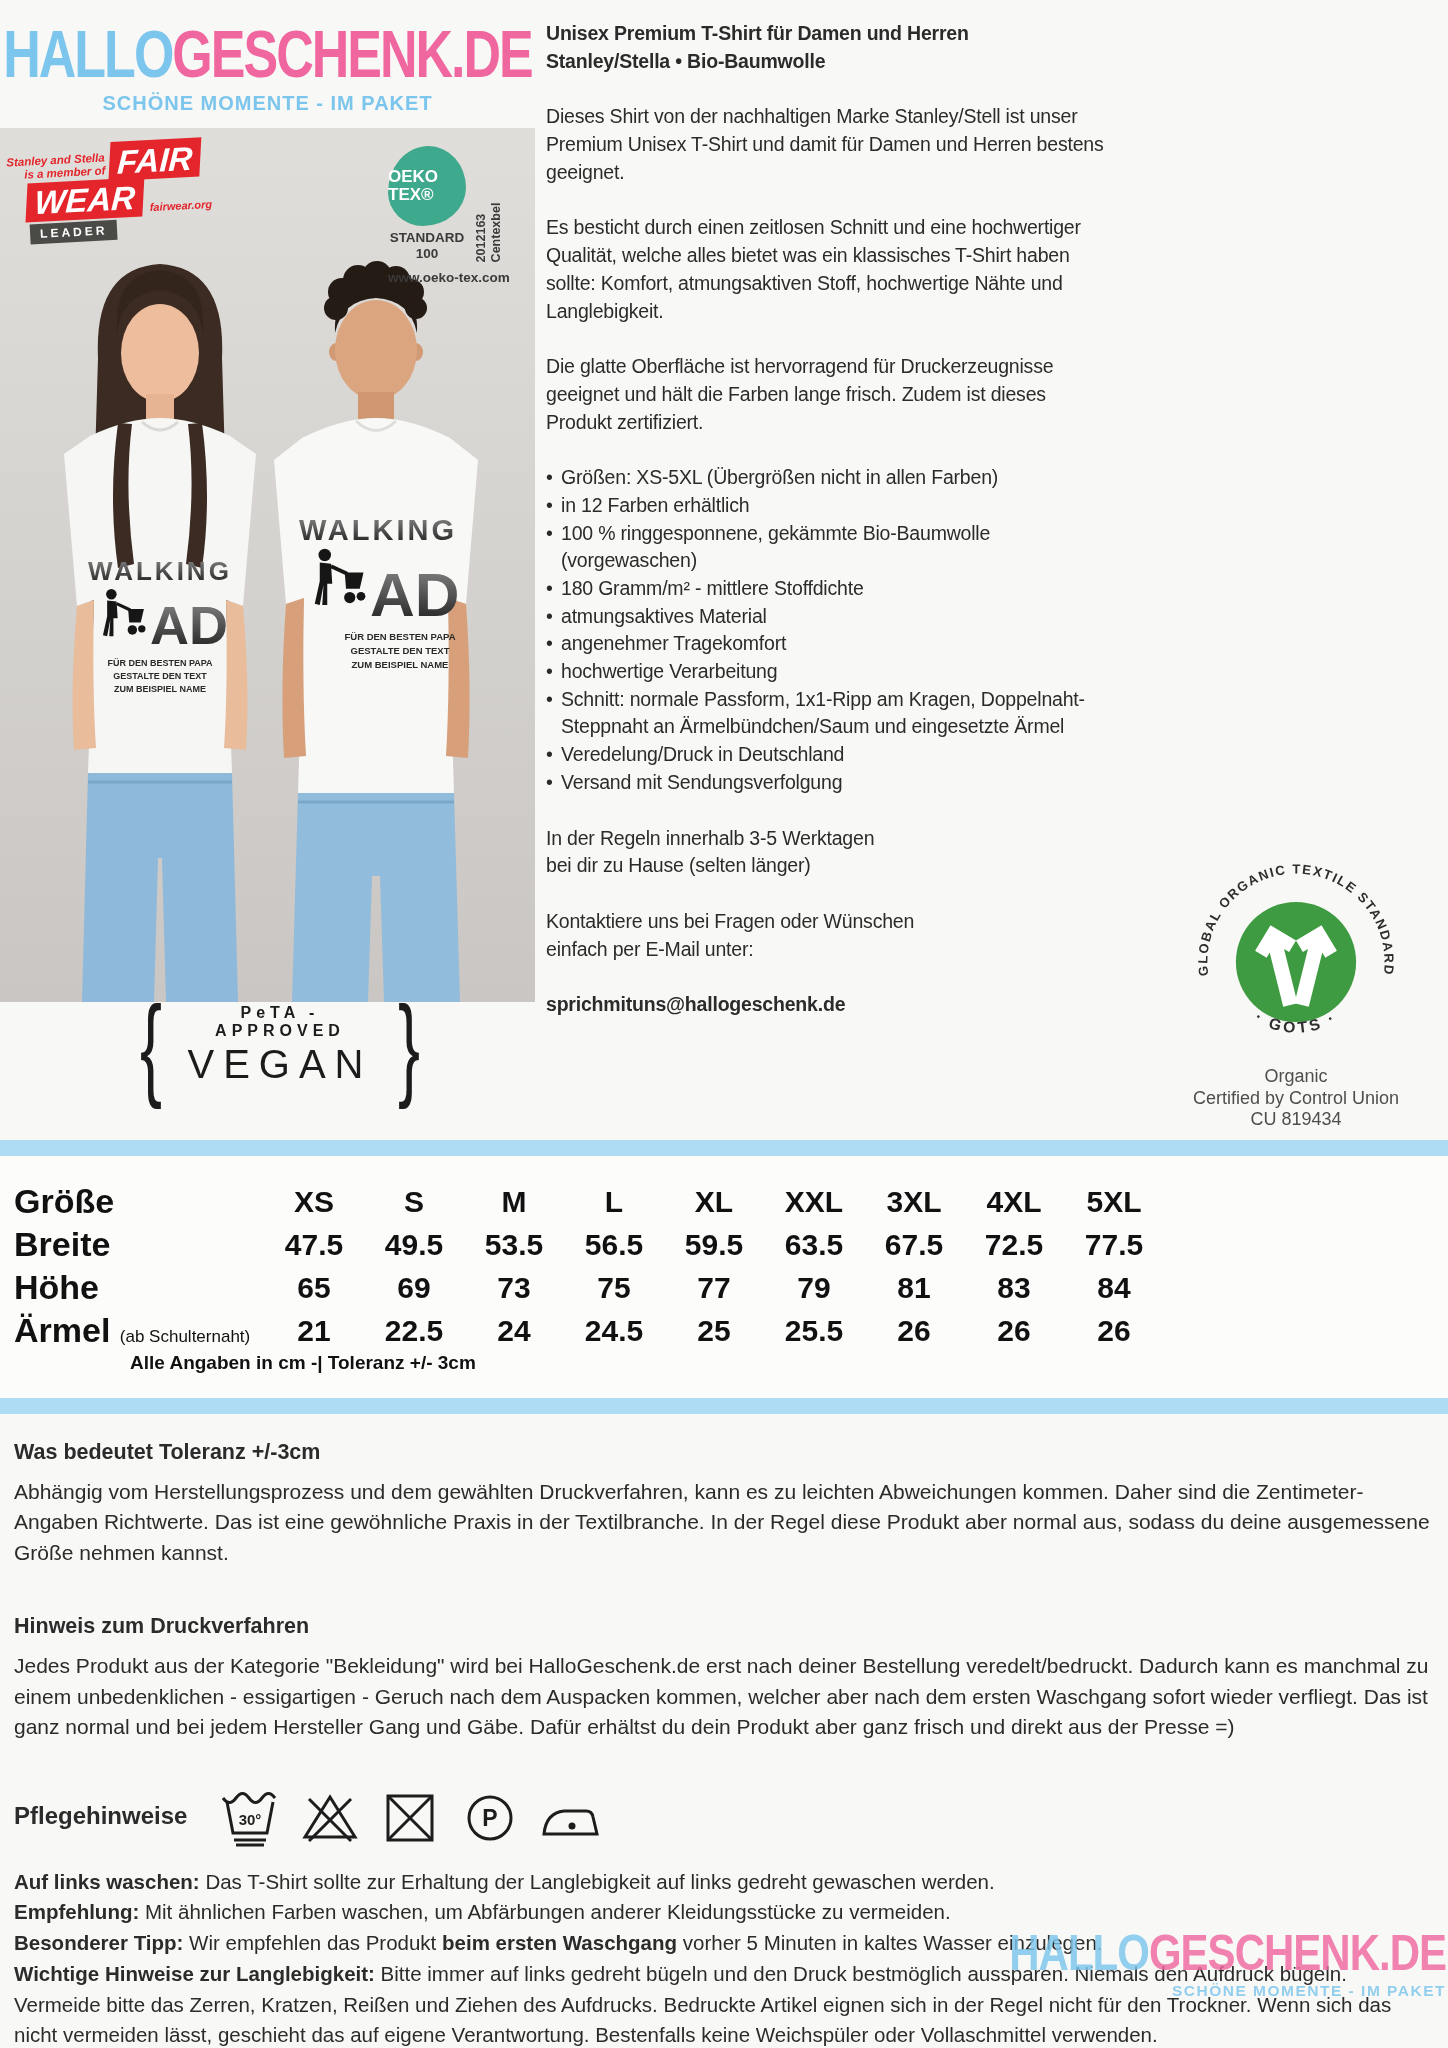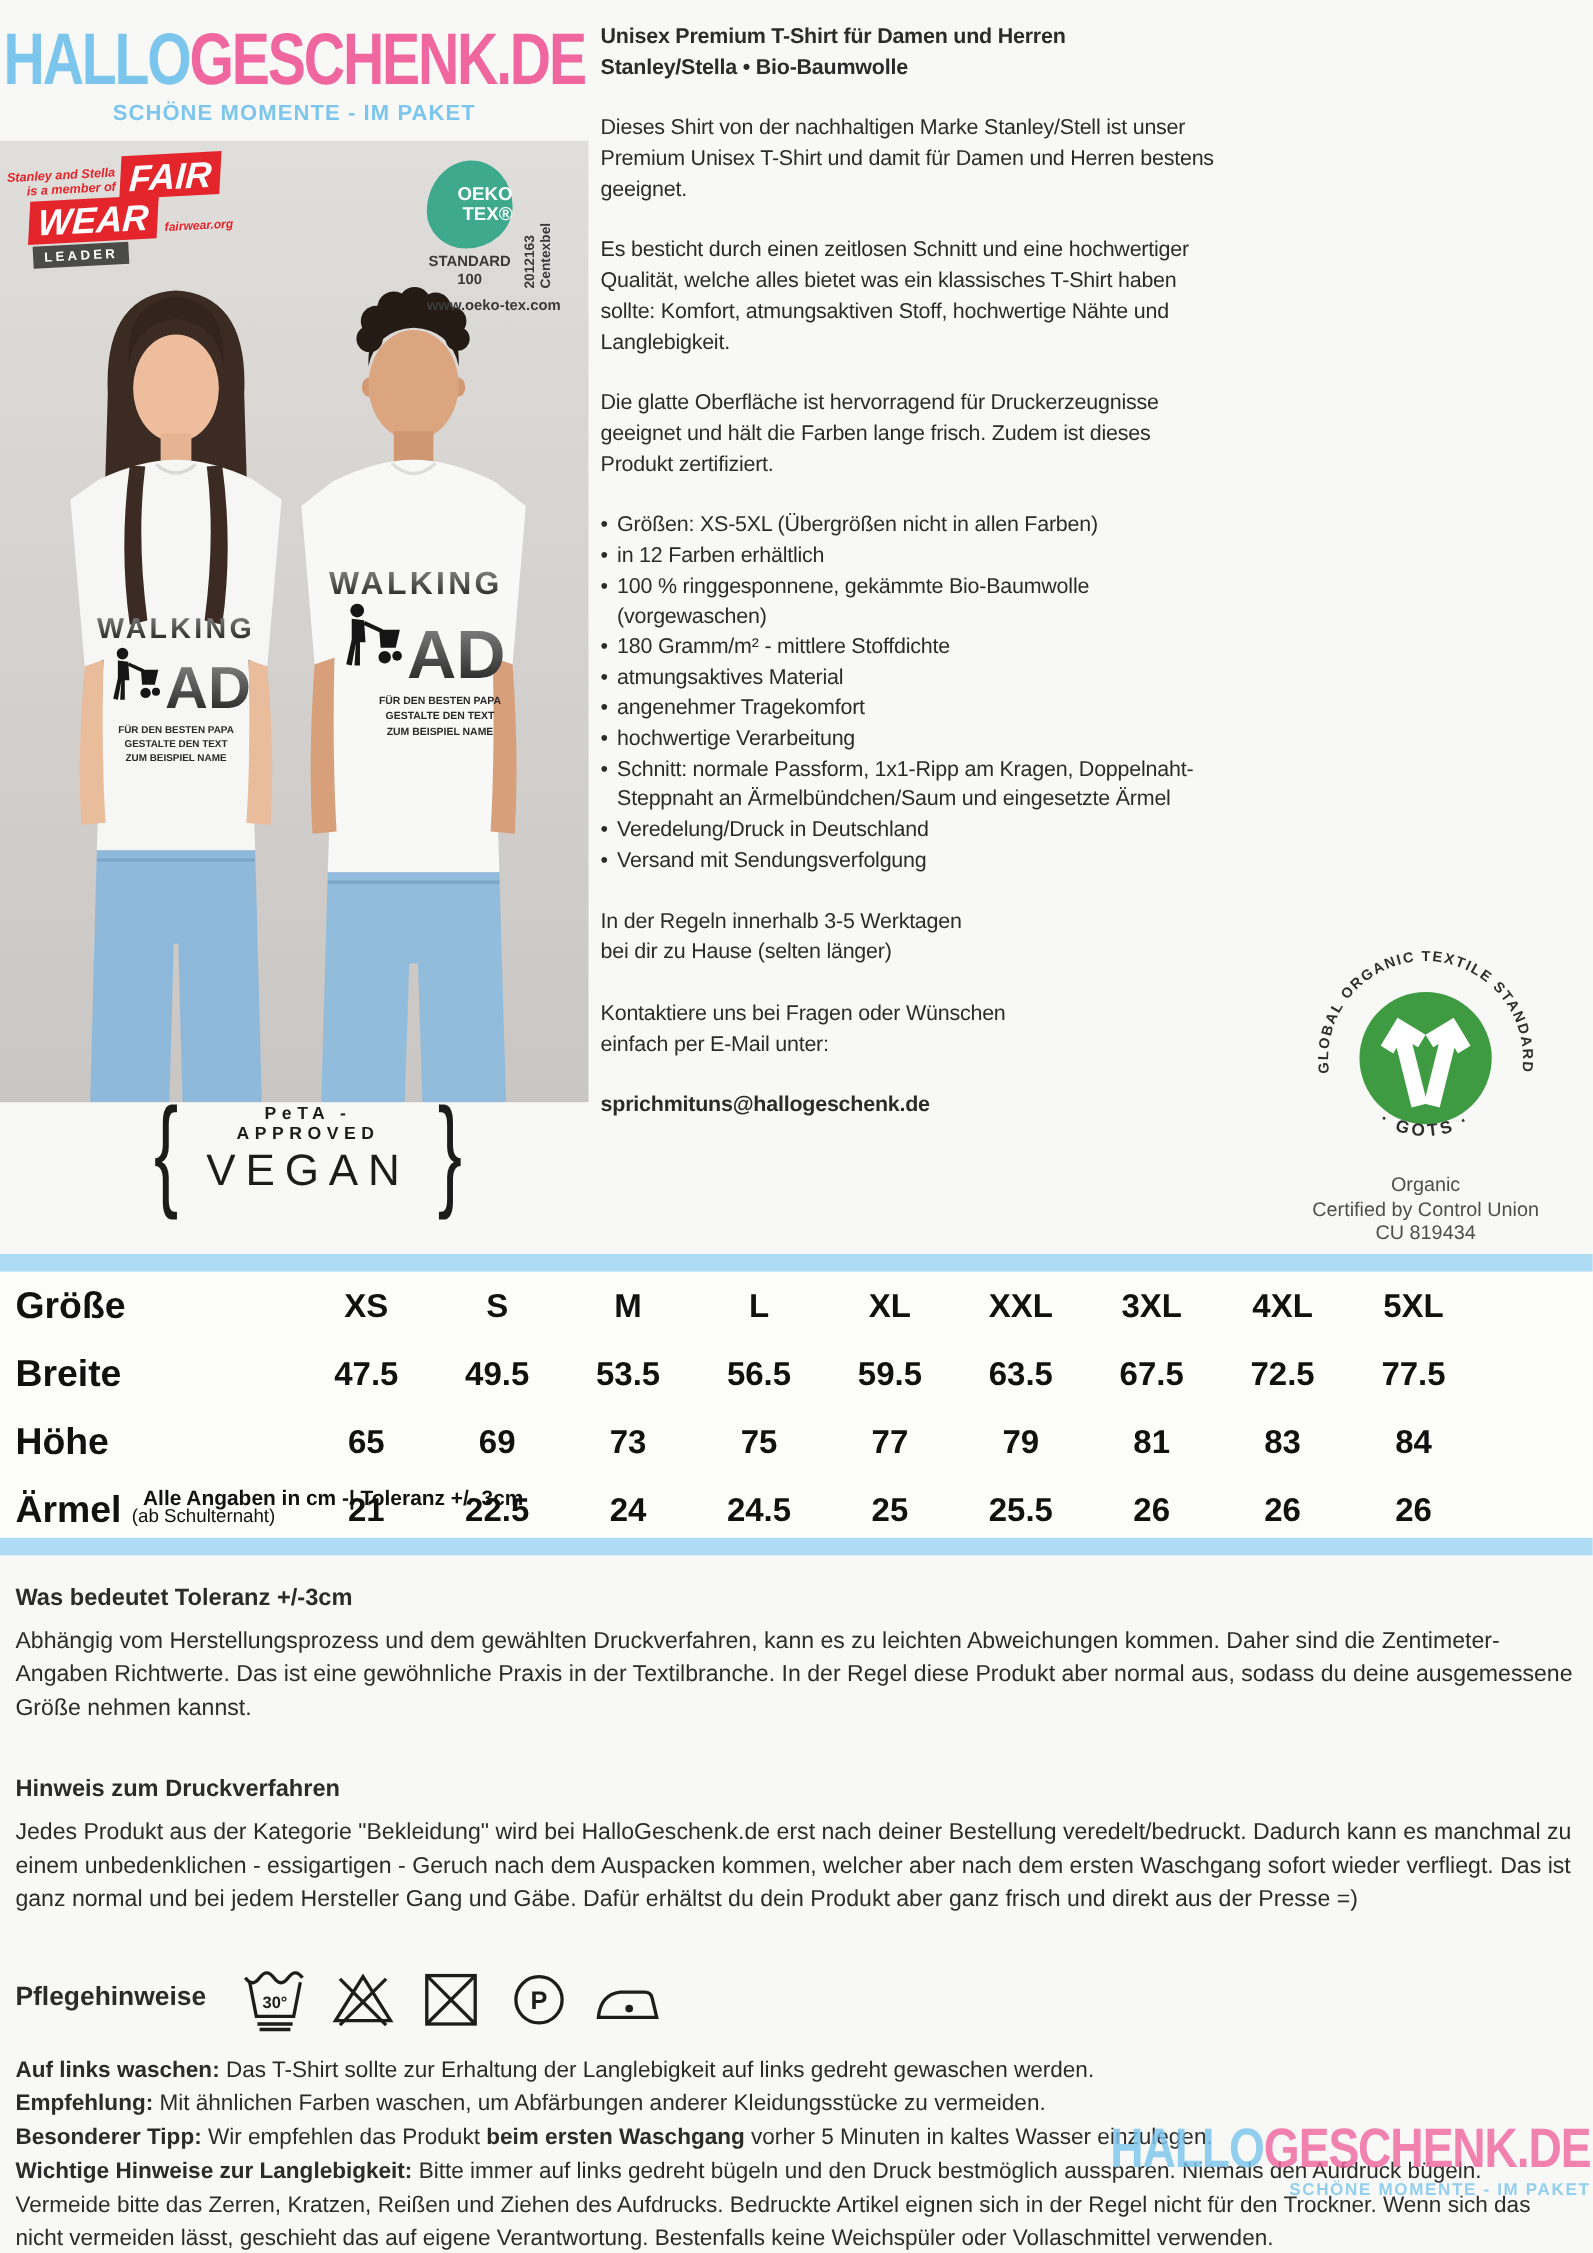--- a/index.html
+++ b/index.html
@@ -21,21 +21,21 @@
   .fw-row1{display:flex;align-items:flex-end;gap:5px;}
   .fw-member{font-size:11.5px;font-weight:bold;color:#e4252c;text-align:right;line-height:1.15;padding-bottom:4px;}
   .fw-fair{background:#e4252c;color:#fff;font-weight:bold;font-size:33px;line-height:1;padding:4px 8px 2px;transform:skewX(-6deg);}
   .fw-row2{display:flex;align-items:flex-end;gap:6px;margin-top:-2px;margin-left:18px;}
   .fw-wear{background:#e4252c;color:#fff;font-weight:bold;font-size:33px;line-height:1;padding:3px 8px 3px;transform:skewX(-6deg);}
   .fw-url{font-size:11px;font-weight:bold;color:#e4252c;padding-bottom:3px;}
   .fw-leader{display:inline-block;margin-left:20px;margin-top:2px;background:#4a4a47;color:#fff;font-style:normal;font-weight:bold;font-size:12px;letter-spacing:3px;padding:3px 10px;}
   
   .oeko{position:absolute;left:388px;top:18px;width:146px;}
   .oeko-top{display:flex;}
-  .oeko-leaf{width:78px;height:80px;background:#3fa98e;border-radius:52% 48% 55% 45% / 58% 52% 48% 42%;display:flex;flex-direction:column;align-items:flex-end;justify-content:center;color:#fff;font-weight:bold;font-size:17px;line-height:1.05;}
+  .oeko-leaf{width:78px;height:80px;background:#3fa98e;border-radius:52% 48% 55% 45% / 58% 52% 48% 42%;display:flex;flex-direction:column;align-items:flex-start;justify-content:center;color:#fff;font-weight:bold;font-size:17px;line-height:1.05;}
   .oeko-cert{writing-mode:vertical-rl;transform:rotate(180deg);font-size:12.5px;font-weight:bold;color:#3a3a3a;line-height:1.2;margin-left:8px;}
   .oeko-std{margin-top:4px;width:78px;text-align:center;font-size:13.5px;font-weight:bold;color:#3a3a3a;line-height:1.2;}
   .oeko-url{margin-top:8px;font-size:13.5px;font-weight:bold;color:#3a3a3a;}
   
   .vegan{position:absolute;left:140px;top:1004px;width:280px;display:flex;align-items:center;justify-content:center;color:#1c1c1c;}
   .vegan-brace{font-size:66px;font-weight:normal;transform:scaleY(1.7);line-height:1;}
   .vegan-mid{margin:0 14px;text-align:center;}
   .vegan-top{font-size:16px;font-weight:bold;letter-spacing:5px;}
   .vegan-bottom{font-size:40px;letter-spacing:9px;margin-top:2px;}
   
@@ -47,21 +47,21 @@
   .bullet::before{content:"•";position:absolute;left:0;top:0;}
   .rc-block{margin-bottom:28px;}
   .rc-email{font-weight:bold;}
   
   .gots{position:absolute;left:1146px;top:846px;width:300px;text-align:center;}
   .gots-captions{margin-top:-16px;font-size:18px;line-height:1.2;color:#4e4e4e;}
   
   .size-band{position:absolute;left:0;top:1140px;width:1448px;height:274px;background:#fcfcfb;}
   .bar{position:absolute;left:0;width:100%;height:16px;background:#aedcf5;}
   .bar-top{top:0}.bar-bottom{bottom:0}
-  .size-table{position:absolute;left:14px;top:26px;display:grid;grid-template-columns:250px repeat(9,100px);grid-auto-rows:43px;align-items:center;gap:19px;}
+  .size-table{position:absolute;left:14px;top:40px;display:grid;grid-template-columns:250px repeat(9,100px);grid-auto-rows:43px;align-items:center;}
   .st-label{font-size:34px;font-weight:bold;color:#111;white-space:nowrap;}
   .st-label .suffix{font-size:17px;font-weight:normal;}
   .st-val{font-size:30px;font-weight:bold;color:#111;text-align:center;}
   .tbl-note{position:absolute;left:130px;top:212px;width:1010px;font-size:19px;font-weight:bold;color:#111;}
   
   .sections{position:absolute;left:14px;top:1440px;width:1424px;}
   .sec-h{font-size:21.5px;font-weight:bold;margin:0 0 4px 0;}
   .sec-b{font-size:21px;line-height:1.45;margin:12px 0 46px 0;}
   .care-row{display:flex;align-items:center;gap:18px;margin:-6px 0 18px 0;}
   .care-h{font-size:24px;font-weight:bold;margin-right:14px;}

